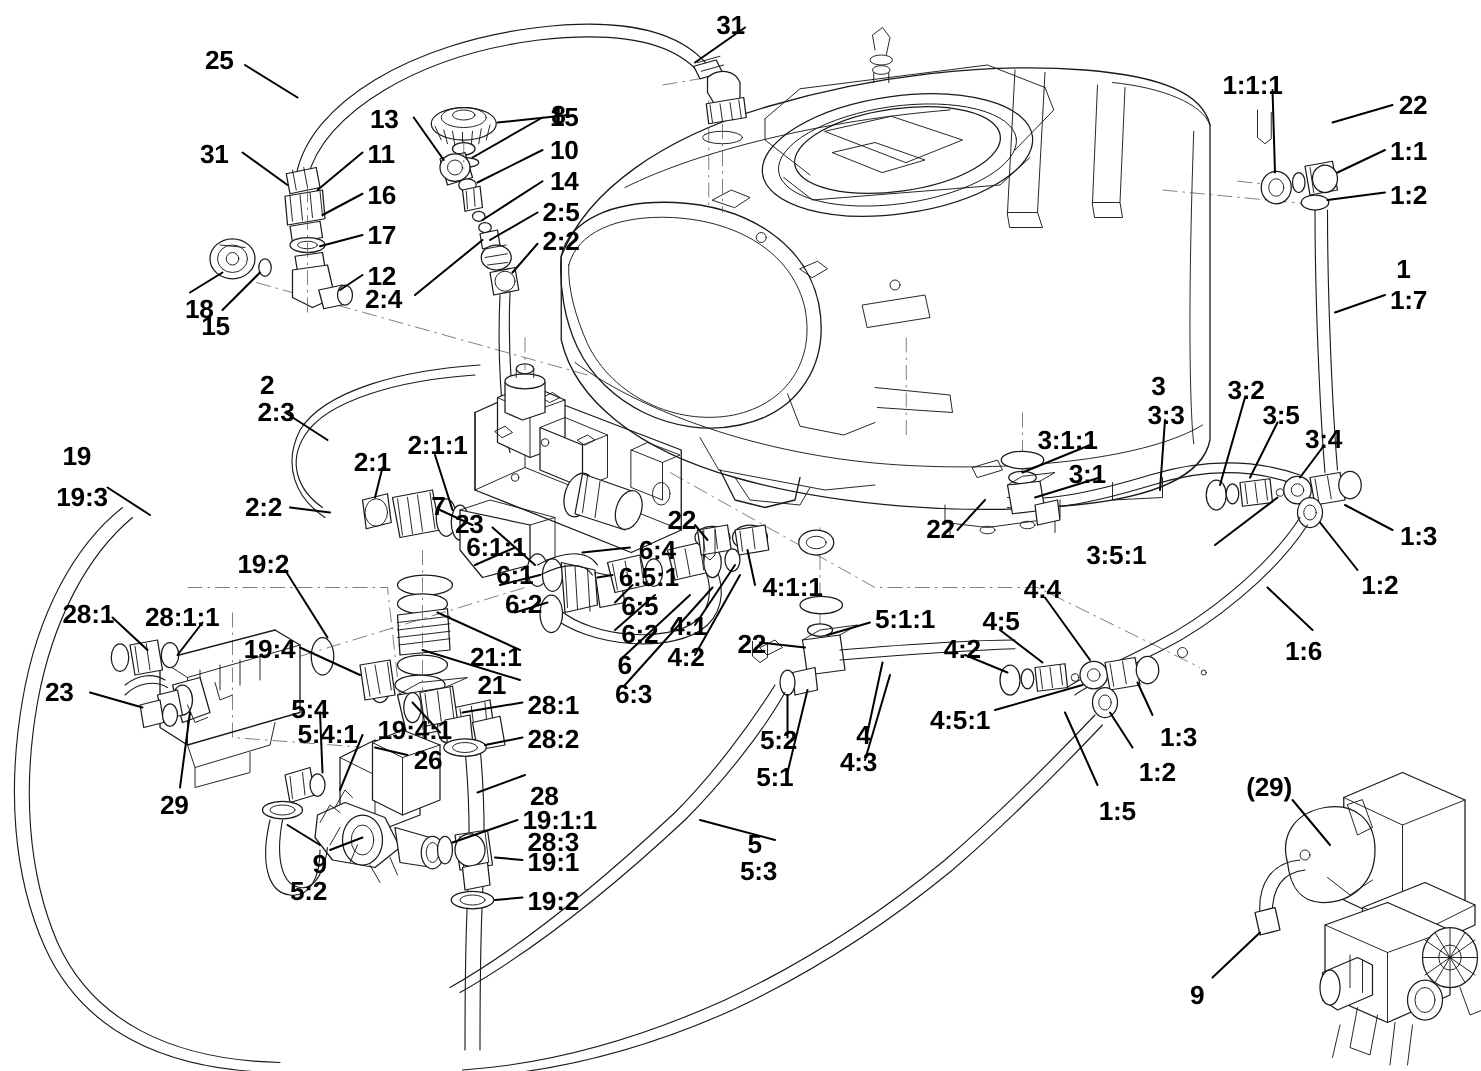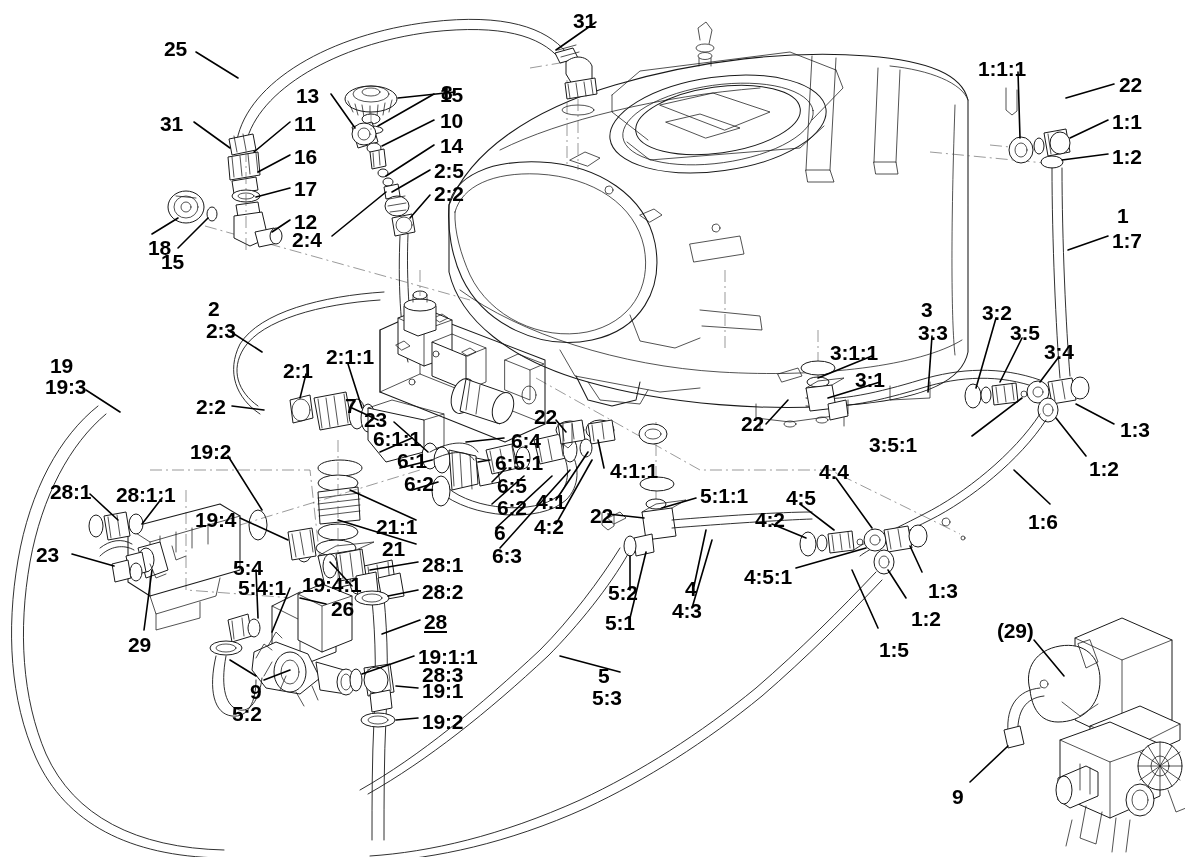--- a/index.html
+++ b/index.html
@@ -603,21 +603,21 @@
       <div class="callout" style="left: 1117px; top: 205px;">1</div>
       <div class="callout" style="left: 1112px; top: 230px;">1:7</div>
       <div class="callout" style="left: 208px; top: 298px;">2</div>
       <div class="callout" style="left: 206px; top: 320px;">2:3</div>
       <div class="callout" style="left: 283px; top: 360px;">2:1</div>
       <div class="callout" style="left: 326px; top: 346px;">2:1:1</div>
       <div class="callout" style="left: 345px; top: 395px;">7</div>
       <div class="callout" style="left: 364px; top: 409px;">23</div>
       <div class="callout" style="left: 196px; top: 396px;">2:2</div>
       <div class="callout" style="left: 50px; top: 355px;">19</div>
-      <div class="callout" style="left: 45px; top: 376px;">19:3</div>
+      <div class="callout" style="left: 45px; top: 388px;">19:3</div>
       <div class="callout" style="left: 190px; top: 441px;">19:2</div>
       <div class="callout" style="left: 50px; top: 481px;">28:1</div>
       <div class="callout" style="left: 116px; top: 484px;">28:1:1</div>
       <div class="callout" style="left: 195px; top: 509px;">19:4</div>
       <div class="callout" style="left: 36px; top: 544px;">23</div>
       <div class="callout" style="left: 128px; top: 634px;">29</div>
       <div class="callout" style="left: 233px; top: 557px;">5:4</div>
       <div class="callout" style="left: 238px; top: 577px;">5:4:1</div>
       <div class="callout" style="left: 302px; top: 574px;">19:4:1</div>
       <div class="callout" style="left: 331px; top: 598px;">26</div>
@@ -644,21 +644,21 @@
       <div class="callout" style="left: 605px; top: 612px;">5:1</div>
       <div class="callout" style="left: 685px; top: 578px;">4</div>
       <div class="callout" style="left: 672px; top: 600px;">4:3</div>
       <div class="callout" style="left: 598px; top: 665px;">5</div>
       <div class="callout" style="left: 592px; top: 687px;">5:3</div>
       <div class="callout" style="left: 418px; top: 646px;">19:1:1</div>
       <div class="callout" style="left: 422px; top: 680px;">19:1</div>
       <div class="callout" style="left: 422px; top: 711px;">19:2</div>
       <div class="callout" style="left: 422px; top: 554px;">28:1</div>
       <div class="callout" style="left: 422px; top: 581px;">28:2</div>
-      <div class="callout" style="left: 424px; top: 611px; text-decoration: underline;">28</div>
+      <div class="callout" style="left: 424px; top: 627px;">28</div>
       <div class="callout" style="left: 422px; top: 664px; text-align: center;">28:3</div>
       <div class="callout" style="left: 741px; top: 413px;">22</div>
       <div class="callout" style="left: 830px; top: 342px;">3:1:1</div>
       <div class="callout" style="left: 855px; top: 369px;">3:1</div>
       <div class="callout" style="left: 921px; top: 299px;">3</div>
       <div class="callout" style="left: 918px; top: 322px; text-align: center;">3:3</div>
       <div class="callout" style="left: 982px; top: 302px;">3:2</div>
       <div class="callout" style="left: 1010px; top: 322px;">3:5</div>
       <div class="callout" style="left: 1044px; top: 341px;">3:4</div>
       <div class="callout" style="left: 869px; top: 434px;">3:5:1</div>

